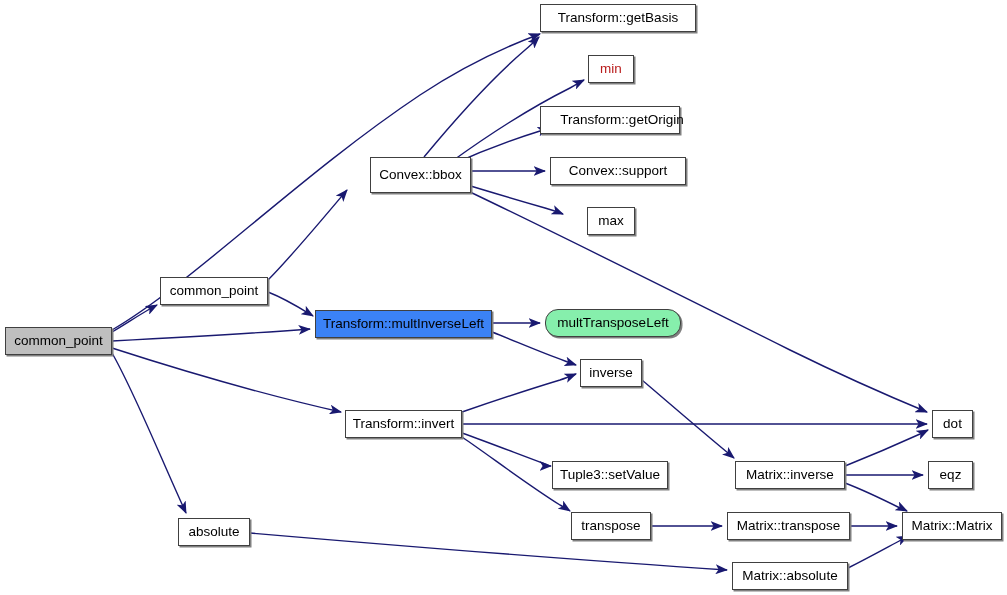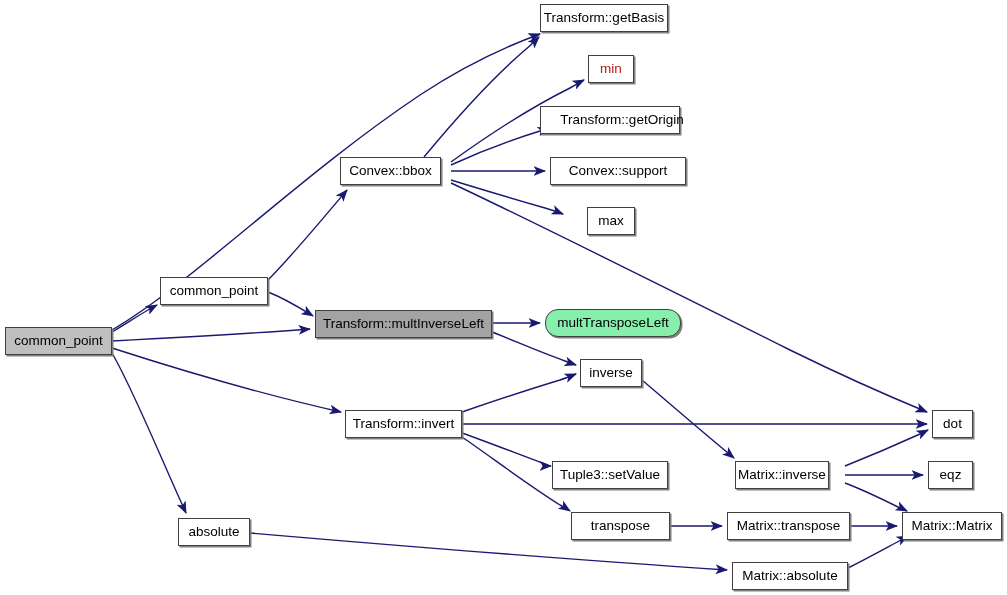--- a/index.html
+++ b/index.html
@@ -96,30 +96,30 @@
   <div id="node-layer">
       <div class="node highlight" style="left: 5px; top: 327px; width: 107px; height: 28px; border-color: rgb(64, 64, 64); background: rgb(191, 191, 191); color: rgb(0, 0, 0); box-shadow: rgb(128, 128, 128) 1.5px 1.5px 0px 0px;">
         <span class="node-label">common_point</span>
       </div>
       <div class="node" style="left: 160px; top: 277px; width: 108px; height: 28px; border-color: rgb(64, 64, 64); background: rgb(255, 255, 255); color: rgb(0, 0, 0); box-shadow: rgb(128, 128, 128) 1.5px 1.5px 0px 0px;">
         <span class="node-label">common_point</span>
       </div>
       <div class="node" style="left: 178px; top: 518px; width: 72px; height: 28px; border-color: rgb(64, 64, 64); background: rgb(255, 255, 255); color: rgb(0, 0, 0); box-shadow: rgb(128, 128, 128) 1.5px 1.5px 0px 0px;">
         <span class="node-label">absolute</span>
       </div>
-      <div class="node" style="left: 340px; top: 157px; width: 101px; height: 28px; border-color: rgb(64, 64, 64); background: rgb(255, 255, 255); color: rgb(0, 0, 0); box-shadow: rgb(128, 128, 128) 1.5px 1.5px 0px 0px;">
+      <div class="node" style="left: 370px; top: 157px; width: 101px; height: 36px; border-color: rgb(64, 64, 64); background: rgb(255, 255, 255); color: rgb(0, 0, 0); box-shadow: rgb(128, 128, 128) 1.5px 1.5px 0px 0px;">
         <span class="node-label">Convex::bbox</span>
       </div>
-      <div class="node" style="left: 315px; top: 310px; width: 177px; height: 28px; border-color: rgb(64, 64, 64); background: #a3a3a3; color: rgb(0, 0, 0); box-shadow: rgb(128, 128, 128) 1.5px 1.5px 0px 0px;">
+      <div class="node" style="left: 315px; top: 310px; width: 177px; height: 28px; border-color: rgb(64, 64, 64); background: #3b82f6; color: rgb(0, 0, 0); box-shadow: rgb(128, 128, 128) 1.5px 1.5px 0px 0px;">
         <span class="node-label">Transform::multInverseLeft</span>
       </div>
       <div class="node" style="left: 345px; top: 410px; width: 117px; height: 28px; border-color: rgb(64, 64, 64); background: rgb(255, 255, 255); color: rgb(0, 0, 0); box-shadow: rgb(128, 128, 128) 1.5px 1.5px 0px 0px;">
         <span class="node-label">Transform::invert</span>
       </div>
-      <div class="node" style="left: 540px; top: 4px; width: 128px; height: 28px; border-color: rgb(64, 64, 64); background: rgb(255, 255, 255); color: rgb(0, 0, 0); box-shadow: rgb(128, 128, 128) 1.5px 1.5px 0px 0px;">
+      <div class="node" style="left: 540px; top: 4px; width: 156px; height: 28px; border-color: rgb(64, 64, 64); background: rgb(255, 255, 255); color: rgb(0, 0, 0); box-shadow: rgb(128, 128, 128) 1.5px 1.5px 0px 0px;">
         <span class="node-label">Transform::getBasis</span>
       </div>
       <div class="node" style="left: 588px; top: 55px; width: 46px; height: 28px; border-color: rgb(64, 64, 64); background: rgb(255, 255, 255); color: #b91c1c; box-shadow: rgb(128, 128, 128) 1.5px 1.5px 0px 0px;">
         <span class="node-label">min</span>
       </div>
       <div class="node" style="left: 540px; top: 106px; width: 140px; height: 28px; border-color: rgb(64, 64, 64); background: rgb(255, 255, 255); color: rgb(0, 0, 0); box-shadow: rgb(128, 128, 128) 1.5px 1.5px 0px 0px; padding-left: 24px;">
         <span class="node-label">Transform::getOrigin</span>
       </div>
       <div class="node" style="left: 550px; top: 157px; width: 136px; height: 28px; border-color: rgb(64, 64, 64); background: rgb(255, 255, 255); color: rgb(0, 0, 0); box-shadow: rgb(128, 128, 128) 1.5px 1.5px 0px 0px;">
         <span class="node-label">Convex::support</span>
@@ -129,24 +129,24 @@
       </div>
       <div class="node" style="left: 545px; top: 309px; width: 136px; height: 28px; border-color: rgb(64, 64, 64); background: #86efac; color: rgb(0, 0, 0); box-shadow: rgb(128, 128, 128) 1.5px 1.5px 0px 0px; border-radius: 13px;">
         <span class="node-label">multTransposeLeft</span>
       </div>
       <div class="node" style="left: 580px; top: 359px; width: 62px; height: 28px; border-color: rgb(64, 64, 64); background: rgb(255, 255, 255); color: rgb(0, 0, 0); box-shadow: rgb(128, 128, 128) 1.5px 1.5px 0px 0px;">
         <span class="node-label">inverse</span>
       </div>
       <div class="node" style="left: 552px; top: 461px; width: 116px; height: 28px; border-color: rgb(64, 64, 64); background: rgb(255, 255, 255); color: rgb(0, 0, 0); box-shadow: rgb(128, 128, 128) 1.5px 1.5px 0px 0px;">
         <span class="node-label">Tuple3::setValue</span>
       </div>
-      <div class="node" style="left: 571px; top: 512px; width: 99px; height: 28px; border-color: rgb(64, 64, 64); background: rgb(255, 255, 255); color: rgb(0, 0, 0); box-shadow: rgb(128, 128, 128) 1.5px 1.5px 0px 0px;">
+      <div class="node" style="left: 571px; top: 512px; width: 80px; height: 28px; border-color: rgb(64, 64, 64); background: rgb(255, 255, 255); color: rgb(0, 0, 0); box-shadow: rgb(128, 128, 128) 1.5px 1.5px 0px 0px;">
         <span class="node-label">transpose</span>
       </div>
-      <div class="node" style="left: 735px; top: 461px; width: 94px; height: 28px; border-color: rgb(64, 64, 64); background: rgb(255, 255, 255); color: rgb(0, 0, 0); box-shadow: rgb(128, 128, 128) 1.5px 1.5px 0px 0px;">
+      <div class="node" style="left: 735px; top: 461px; width: 110px; height: 28px; border-color: rgb(64, 64, 64); background: rgb(255, 255, 255); color: rgb(0, 0, 0); box-shadow: rgb(128, 128, 128) 1.5px 1.5px 0px 0px;">
         <span class="node-label">Matrix::inverse</span>
       </div>
       <div class="node" style="left: 727px; top: 512px; width: 123px; height: 28px; border-color: rgb(64, 64, 64); background: rgb(255, 255, 255); color: rgb(0, 0, 0); box-shadow: rgb(128, 128, 128) 1.5px 1.5px 0px 0px;">
         <span class="node-label">Matrix::transpose</span>
       </div>
       <div class="node" style="left: 732px; top: 562px; width: 116px; height: 28px; border-color: rgb(64, 64, 64); background: rgb(255, 255, 255); color: rgb(0, 0, 0); box-shadow: rgb(128, 128, 128) 1.5px 1.5px 0px 0px;">
         <span class="node-label">Matrix::absolute</span>
       </div>
       <div class="node" style="left: 932px; top: 410px; width: 41px; height: 28px; border-color: rgb(64, 64, 64); background: rgb(255, 255, 255); color: rgb(0, 0, 0); box-shadow: rgb(128, 128, 128) 1.5px 1.5px 0px 0px;">
         <span class="node-label">dot</span>

